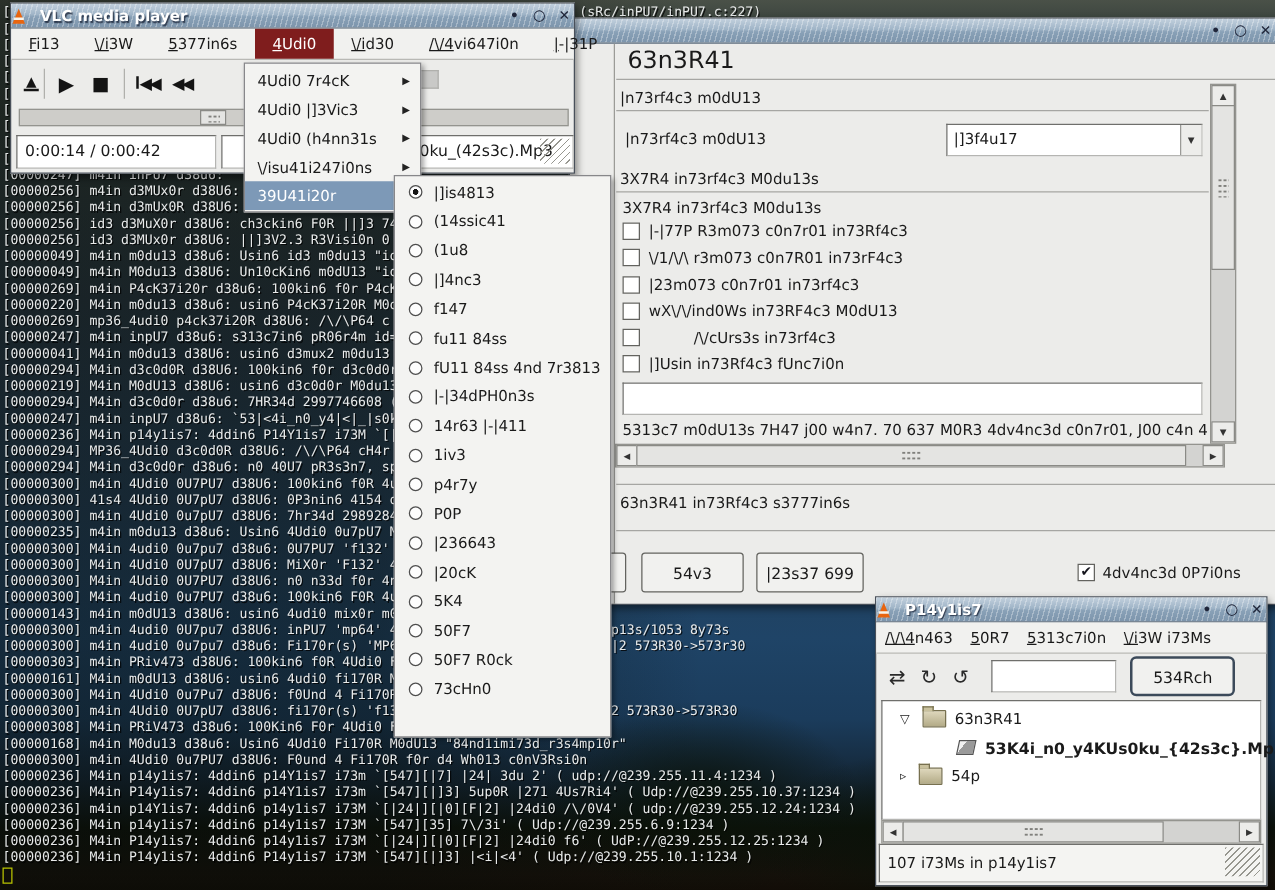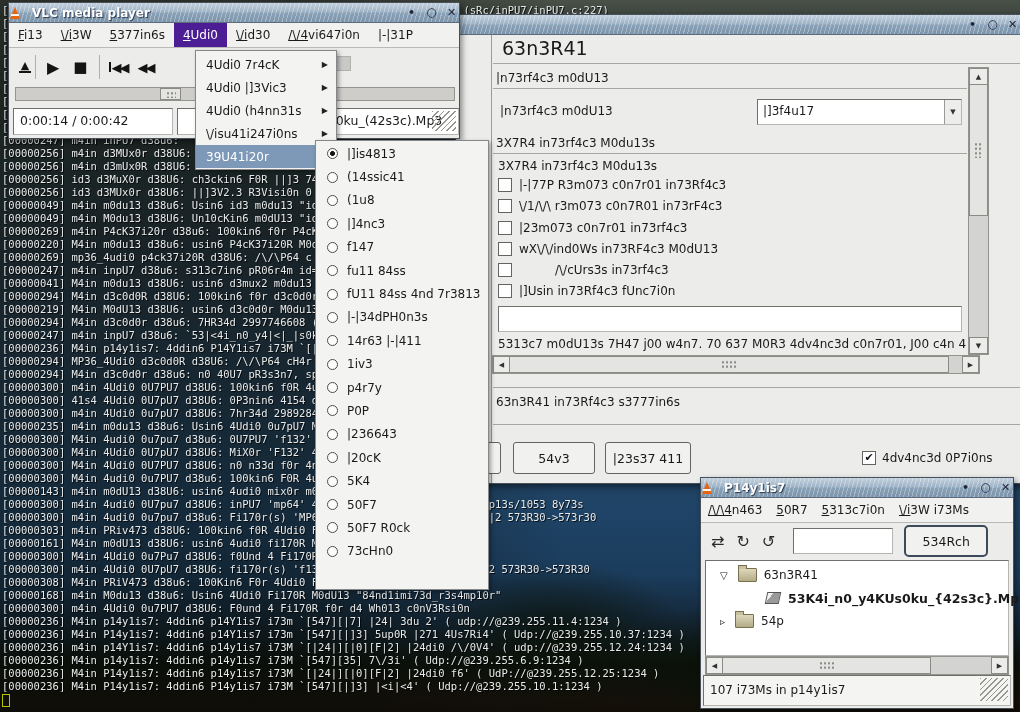--- a/index.html
+++ b/index.html
@@ -28,22 +28,22 @@
   .title-text{color:#fff;font-weight:bold;font-size:12px;
        text-shadow:1px 1px 1px rgba(25,35,55,.85);white-space:nowrap;}
   .tb-btns{margin-left:auto;display:flex;gap:7px;align-items:center;}
   .tb-btn{width:13px;height:13px;line-height:13px;text-align:center;color:#20263a;
        font-size:11px;font-weight:bold;cursor:default;}
   .cone{width:0;height:0;border-left:5px solid transparent;border-right:5px solid transparent;
        border-bottom:12px solid #e8650f;position:relative;}
   .cone:after{content:"";position:absolute;left:-4px;top:7px;width:8px;height:2px;background:#f7f3ea;}
   
   .menubar{display:flex;align-items:stretch;background:#f1f1ef;border-bottom:1px solid #b9b9b5;}
-  .menu-item{padding:5px 9px;white-space:nowrap;}
-  .menu-item.hl{background:#4c1d95;color:#fff;}
+  .menu-item{padding:5px 14px;white-space:nowrap;}
+  .menu-item.hl{background:#7f1d1d;color:#fff;}
   .acc::first-letter{text-decoration:underline;}
   .dropdown{position:absolute;background:#f3f3f1;border:1px solid #87878a;
        box-shadow:2px 2px 4px rgba(0,0,0,.35);}
   .dd-item{height:23px;display:flex;align-items:center;padding:0 8px 0 10px;white-space:nowrap;}
   .dd-item .arr{margin-left:auto;font-size:8px;color:#222;}
   .dd-item.hl, .eq-item.hl{background:#7d99b7;color:#fff;}
   .eq-item{height:23.4px;display:flex;align-items:center;padding:0 8px 0 11px;white-space:nowrap;}
   .radio{width:9px;height:9px;border-radius:50%;border:1px solid #4e4e4e;background:#fdfdfd;
        margin-right:9px;flex:0 0 auto;}
   .radio.on{background:radial-gradient(circle,#141414 0 2.2px,#fdfdfd 2.4px);}
@@ -194,21 +194,21 @@
           </span>
         <span class="sb-btn" style="left:0;bottom:0;width:17px;height:15px;">▼</span>
       </div>
 
       <div class="hr" style="left:1px;top:352px;right:8px;"></div>
       <div class="lbl" style="left:4px;top:360px;">63n3R41 in73Rf4c3 s3777in6s</div>
       <div class="hr" style="left:1px;top:389px;right:8px;"></div>
 
       <div class="btn" style="left:-31px;top:407px;width:38px;height:30px;"></div>
       <div class="btn" style="left:21px;top:407px;width:80px;height:30px;">54v3</div>
-      <div class="btn" style="left:113px;top:407px;width:84px;height:30px;">|23s37 411</div>
+      <div class="btn" style="left:113px;top:407px;width:84px;height:30px;">|23s37 699</div>
       <div class="chk" style="left:370px;top:416px;">✔</div>
       <div class="lbl" style="left:390px;top:416px;">4dv4nc3d 0P7i0ns</div>
     </div>
   </div>
 
   <div class="win" style="left:8px;top:2px;width:450px;height:135px;">
     <div class="titlebar">
       <span class="cone"></span>
       <span class="title-text">VLC media player</span>
       <div class="tb-btns">

